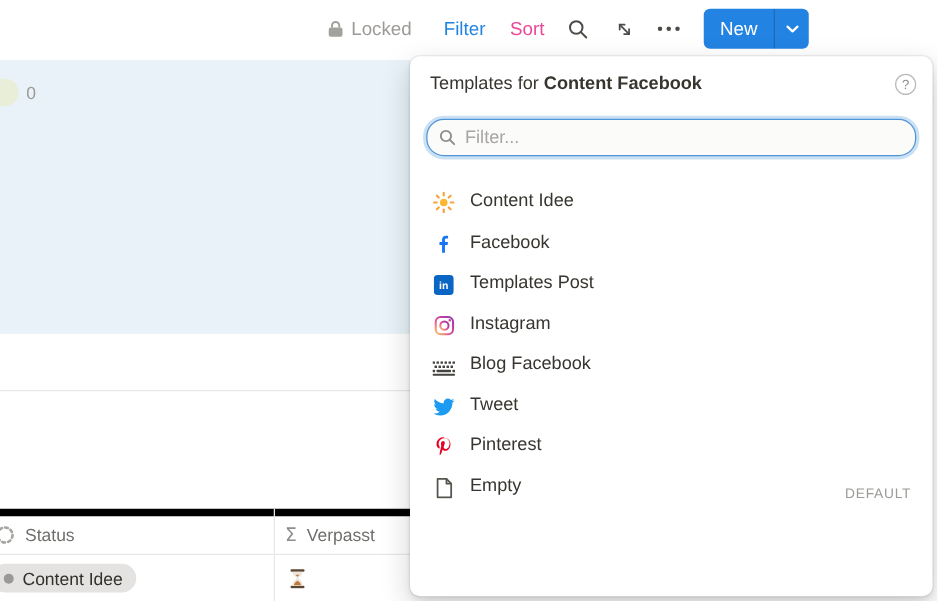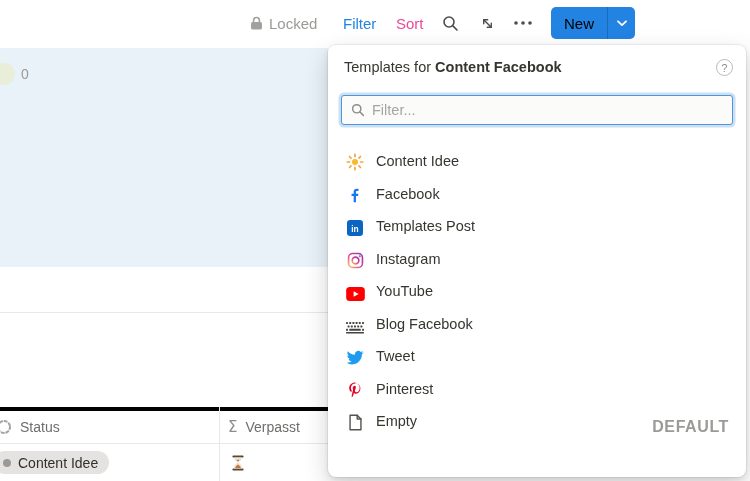--- a/index.html
+++ b/index.html
@@ -6,48 +6,48 @@
   html, body { width: 750px; height: 481px; }
   body {
     font-family: "Liberation Sans", sans-serif;
     background: #ffffff;
     color: #37352f;
     overflow: hidden;
   }
   .stage { position: relative; width: 750px; height: 481px; overflow: hidden; background: #fff; }
 
   
-  .toolbar { position: absolute; top: 0; left: 4px; width: 674px; height: 46px; background: #fff; padding-left: 16px; }
+  .toolbar { position: absolute; top: 0; left: 16px; width: 674px; height: 46px; background: #fff; padding-left: 16px; }
   .tb-item { position: absolute; top: 0; height: 46px; display: flex; align-items: center; gap: 6px; font-size: 15px; cursor: default; }
   .tb-locked { left: 246px; color: #9c9a96; }
   .tb-filter { left: 339px; color: #2383e2; }
   .tb-sort { left: 392px; color: #ec4899; }
   .tb-ico { left: 438px; }
   .tb-expand { left: 476px; }
   .tb-more { left: 510px; }
   .new-btn {
     position: absolute; left: 547px; top: 7px; height: 32px;
     display: flex; align-items: stretch; border-radius: 5px; overflow: hidden;
-    background: #2383e2; color: #000000;
+    background: #2383e2; color: #ffffff;
   }
   .new-btn .new-main { display: flex; align-items: center; padding: 0 13px; font-size: 15px; font-weight: 500; }
   .new-btn .new-split { width: 1px; background: rgba(0,0,0,0.18); }
   .new-btn .new-caret { display: flex; align-items: center; justify-content: center; width: 27px; }
 
   
   .board { position: absolute; left: 0; top: 48px; width: 328px; height: 219px; background: #e8f2f8; }
   .board-pill { position: absolute; left: -9px; top: 15px; width: 24px; height: 22px; border-radius: 11px; background: #e9eed9; }
   .board-count { position: absolute; left: 21px; top: 15px; height: 22px; line-height: 22px; font-size: 14px; color: #9b9a97; }
 
   .mid-line { position: absolute; left: 0; top: 312px; width: 328px; height: 1px; background: #e9e8e6; }
 
   
   .tbl-header {
     position: absolute; left: 0; top: 407px; width: 368px; height: 37px;
-    border-top: 4px solid #000000; border-bottom: 1px solid #e9e8e6;
+    border-top: 6px solid #000000; border-bottom: 1px solid #e9e8e6;
     display: flex; align-items: center; font-size: 14px; color: #6f6e6b;
   }
   .th-status { position: absolute; left: 0; top: 0; height: 100%; display: flex; align-items: center; gap: 8px; }
   .th-status .spin { margin-left: -4px; display: flex; }
   .th-rollup { position: absolute; left: 228px; top: 0; height: 100%; display: flex; align-items: center; gap: 8px; }
   .sigma { font-size: 15px; color: #8f8d89; font-family: "DejaVu Sans", sans-serif; }
   .col-divider { position: absolute; left: 219px; top: 407px; width: 1px; height: 74px; background: #e9e8e6; }
   .tbl-row { position: absolute; left: 0; top: 444px; width: 328px; height: 37px; display: flex; align-items: center; }
   .status-pill {
     margin-left: -7px; display: flex; align-items: center; gap: 7px;
@@ -66,37 +66,37 @@
   .popup-header { position: absolute; left: 16px; top: 13px; right: 40px; font-size: 14.5px; color: #37352f; line-height: 19px; }
   .popup-header b { font-weight: 700; }
   .help-circle {
     position: absolute; right: 13px; top: 14px; width: 17px; height: 17px;
     border: 1.4px solid #bcbab7; border-radius: 50%;
     display: flex; align-items: center; justify-content: center;
     font-size: 10.5px; color: #8e8c88; cursor: default;
   }
   .filter-box {
     position: absolute; left: 13px; right: 13px; top: 50px; height: 30px;
-    background: #fbfbfa; border: 1.5px solid #5095d5; border-radius: 3px;
+    background: #fbfbfa; border: 1.5px solid #5095d5; border-radius: 14px;
     box-shadow: 0 0 0 2.5px #c9e0f5;
     display: flex; align-items: center; padding: 0 9px; gap: 7px;
   }
   .filter-box input {
     flex: 1; border: none; outline: none; background: transparent;
     font-family: "Liberation Sans", sans-serif; font-size: 14.5px; color: #37352f;
   }
   .filter-box input::placeholder { color: #a7a5a2; }
   .tpl-list { position: absolute; left: 5px; right: 5px; top: 100px; }
   .tpl-item {
     height: 32.5px; display: flex; align-items: center; gap: 11px;
     padding: 0 12px; border-radius: 4px; cursor: default;
   }
   .tpl-item .ic { width: 20px; height: 20px; display: flex; align-items: flex-end; justify-content: center; flex: none; }
   .tpl-item .lbl { font-size: 14.5px; color: #37352f; }
-  .tpl-badge { margin-left: auto; font-size: 16px; font-weight: 700; letter-spacing: 0.6px; color: #9b9a97; margin-top: 12px; }
+  .tpl-badge { margin-left: auto; font-size: 11px; font-weight: 400; letter-spacing: 0.6px; color: #9b9a97; margin-top: 12px; }
   .li-sq { display: flex; }
 </style>
 </head>
 <body>
 
 <div class="stage">
 
   <div class="toolbar">
     <div class="tb-item tb-locked">
       <span style="display:flex;">
@@ -262,29 +262,20 @@
               <g fill="none" stroke="url(#ig)" stroke-width="2.3">
                 <rect x="2.2" y="2.2" width="19.6" height="19.6" rx="5.6"></rect>
                 <circle cx="12" cy="12" r="4.7"></circle>
               </g>
               <circle cx="18" cy="6.1" r="1.5" fill="url(#ig)"></circle>
             </svg>
         </span>
         <span class="lbl">Instagram</span>
       </div>
 
-      <div class="tpl-item">
-        <span class="ic">
-          <svg width="19" height="14" viewBox="0 0 24 18">
-              <rect width="24" height="18" rx="4.6" fill="#ff0000"></rect>
-              <path d="M9.6 5.4l6.6 3.6-6.6 3.6z" fill="#ffffff"></path>
-            </svg>
-        </span>
-        <span class="lbl">YouTube</span>
-      </div>
 
       <div class="tpl-item">
         <span class="ic">
           <svg width="18" height="12" viewBox="0 0 18 12" fill="#45433f">
               <g>
                 <rect x="0" y="0" width="2" height="2" rx="0.4"></rect>
                 <rect x="3.2" y="0" width="2" height="2" rx="0.4"></rect>
                 <rect x="6.4" y="0" width="2" height="2" rx="0.4"></rect>
                 <rect x="9.6" y="0" width="2" height="2" rx="0.4"></rect>
                 <rect x="12.8" y="0" width="2" height="2" rx="0.4"></rect>

